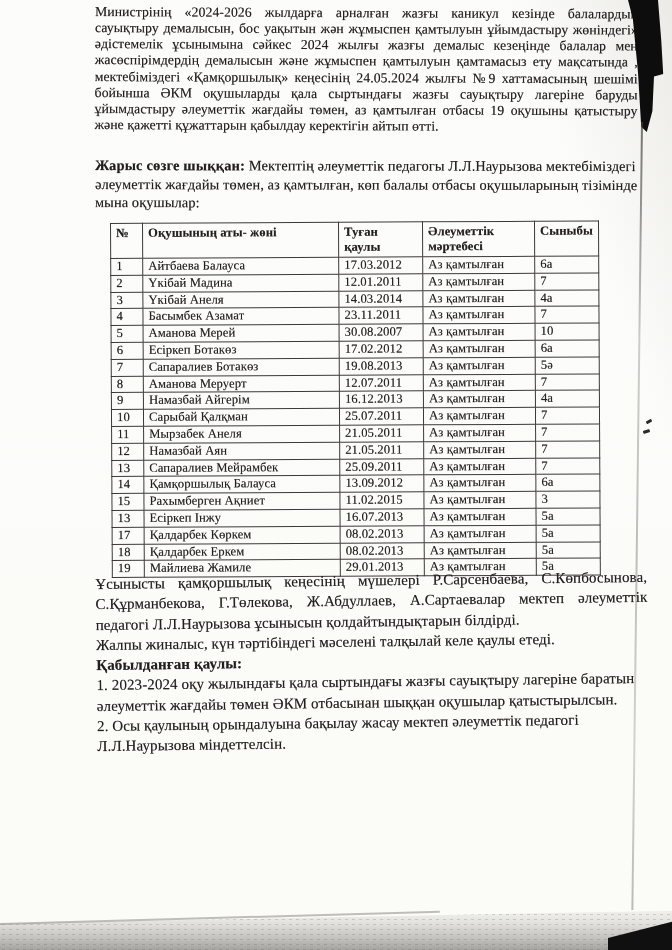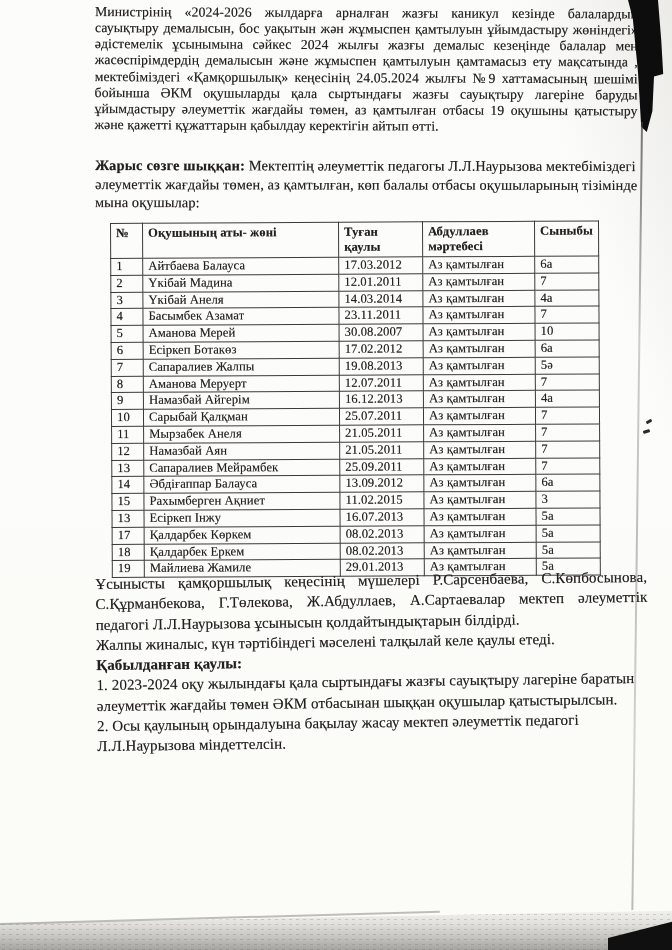--- a/index.html
+++ b/index.html
@@ -114,21 +114,21 @@
         <col style="width:196px">
         <col style="width:84px">
         <col style="width:112px">
         <col style="width:56px">
     </colgroup>
     <thead>
       <tr>
         <th>№</th>
         <th>Оқушының  аты- жөні</th>
         <th>Туған қаулы</th>
-        <th>Абдуллаев мәртебесі</th>
+        <th>Әлеуметтік мәртебесі</th>
         <th>Сыныбы</th>
       </tr>
     </thead>
     <tbody id="student-rows">
         <tr>
           <td>1</td>
           <td>Айтбаева  Балауса</td>
           <td>17.03.2012</td>
           <td>Аз қамтылған</td>
           <td>6а</td>
@@ -163,21 +163,21 @@
         </tr>
         <tr>
           <td>6</td>
           <td>Есіркеп  Ботакөз</td>
           <td>17.02.2012</td>
           <td>Аз қамтылған</td>
           <td>6а</td>
         </tr>
         <tr>
           <td>7</td>
-          <td>Сапаралиев  Жалпы</td>
+          <td>Сапаралиев  Ботакөз</td>
           <td>19.08.2013</td>
           <td>Аз қамтылған</td>
           <td>5ә</td>
         </tr>
         <tr>
           <td>8</td>
           <td>Аманова  Меруерт</td>
           <td>12.07.2011</td>
           <td>Аз қамтылған</td>
           <td>7</td>
@@ -212,21 +212,21 @@
         </tr>
         <tr>
           <td>13</td>
           <td>Сапаралиев  Мейрамбек</td>
           <td>25.09.2011</td>
           <td>Аз қамтылған</td>
           <td>7</td>
         </tr>
         <tr>
           <td>14</td>
-          <td>Әбдіғаппар  Балауса</td>
+          <td>Қамқоршылық  Балауса</td>
           <td>13.09.2012</td>
           <td>Аз қамтылған</td>
           <td>6а</td>
         </tr>
         <tr>
           <td>15</td>
           <td>Рахымберген  Ақниет</td>
           <td>11.02.2015</td>
           <td>Аз қамтылған</td>
           <td>3</td>

